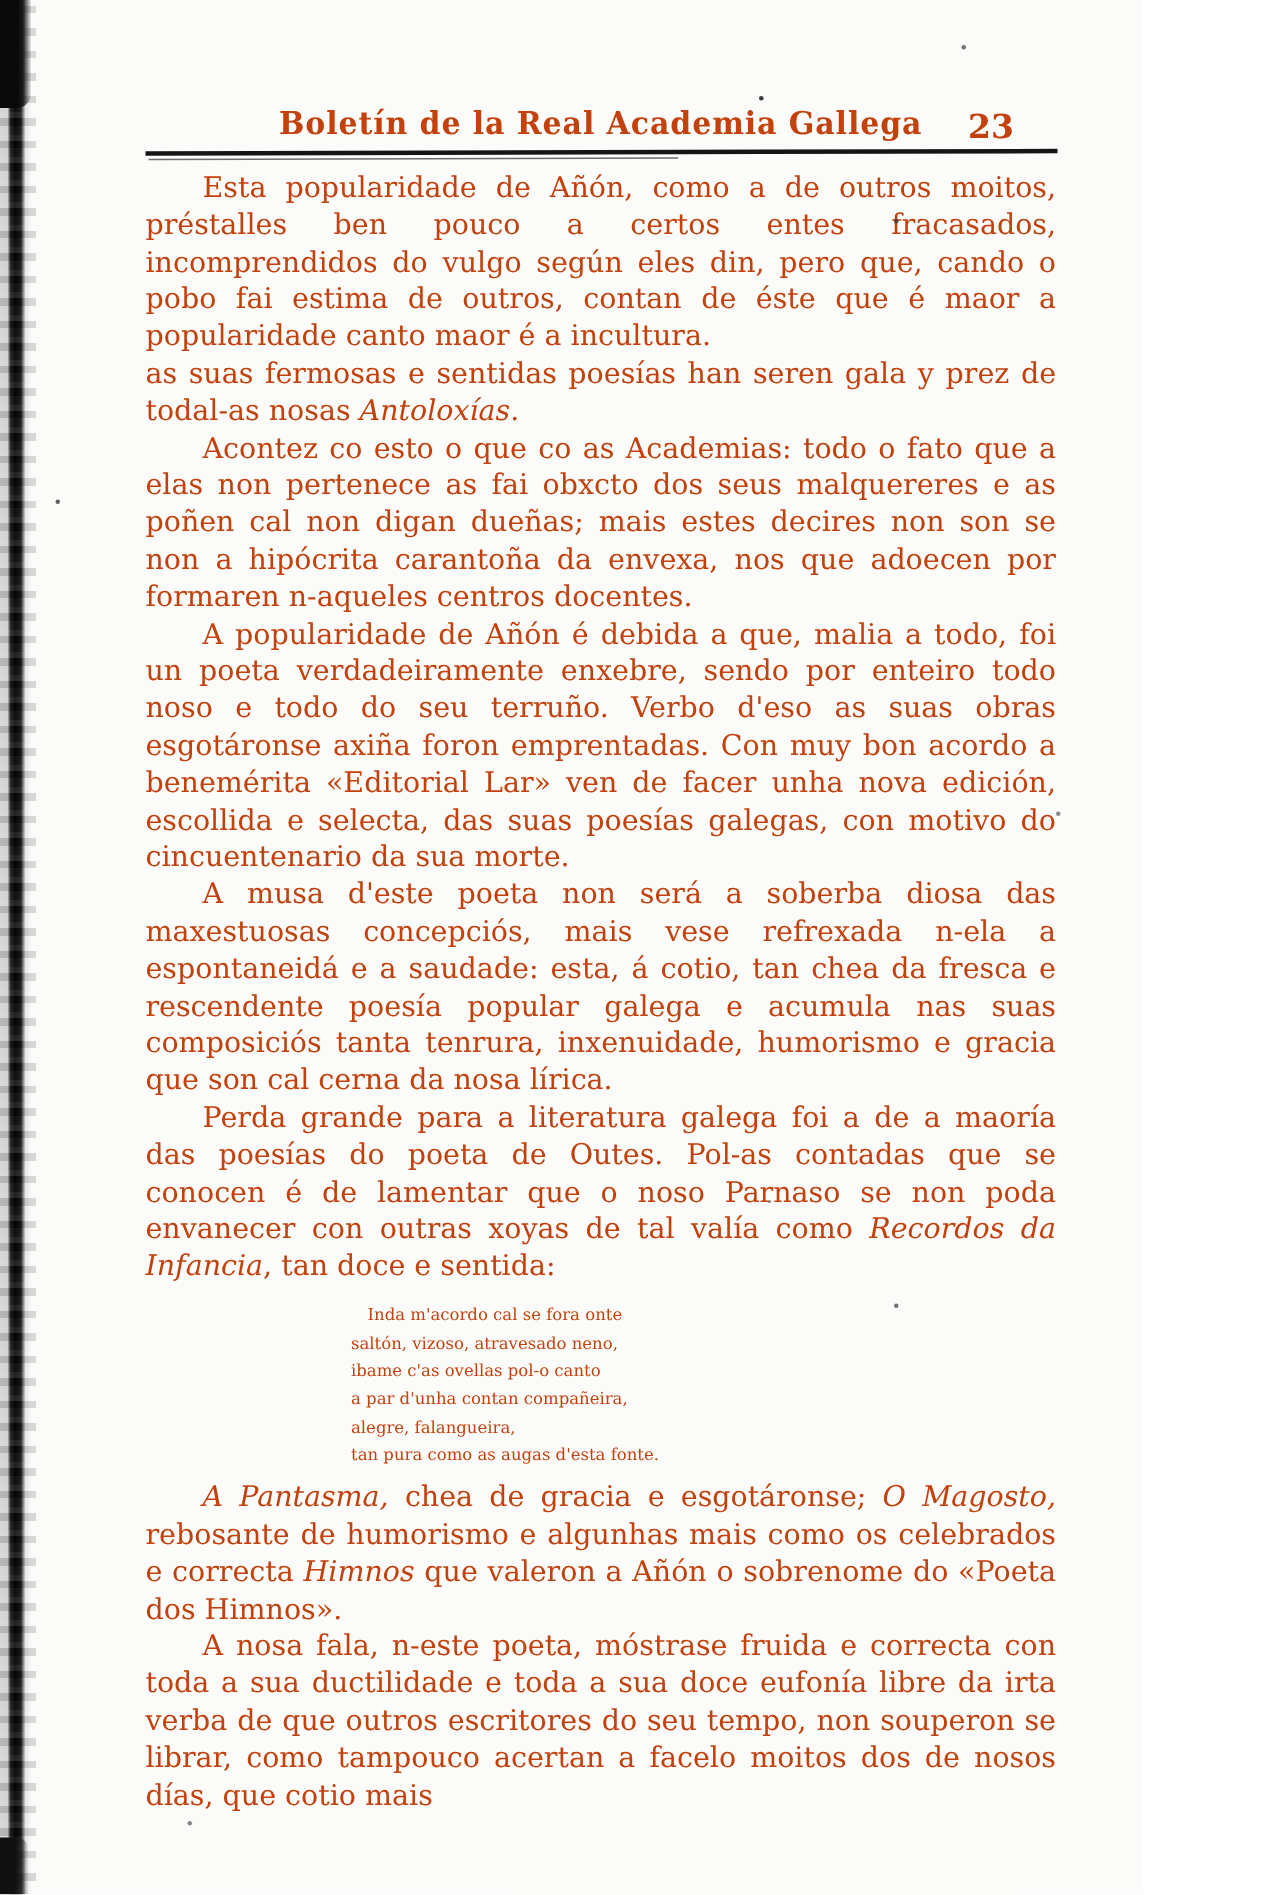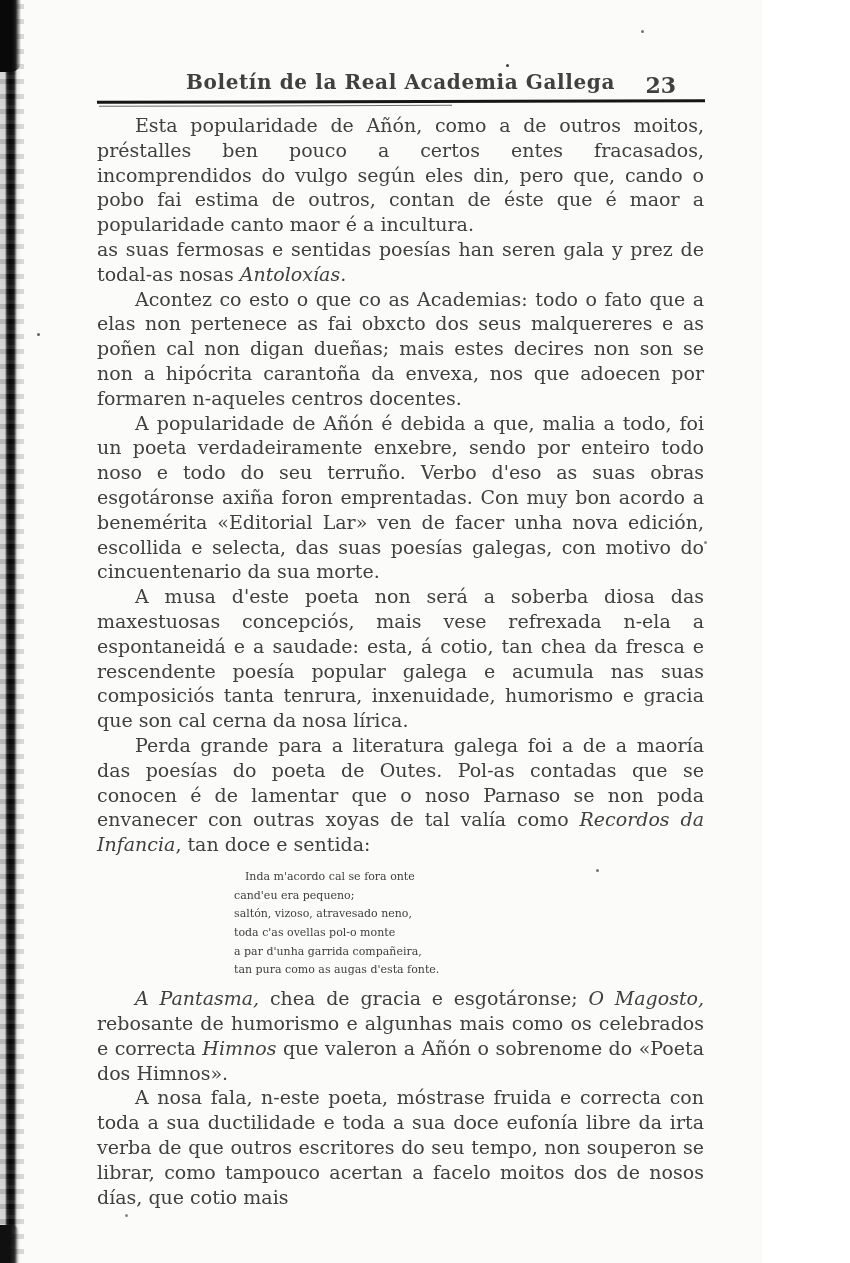--- a/index.html
+++ b/index.html
@@ -2,21 +2,21 @@
 <html><head>
 <meta charset="utf-8">
 <style>
   html, body { margin:0; padding:0; background:#ffffff; }
   .page {
     position:relative;
     width:762px; height:1263px;
     background:#fbfbfa;
     overflow:hidden;
     font-family:"DejaVu Serif", serif;
-    color:#404040;
+    color:#c2410c;
   }
   
   .binding-edge {
     position:absolute; left:0; top:0; width:24px; height:1263px;
     background:linear-gradient(to right,
       rgba(150,150,150,0.38) 0px,
       rgba(110,110,110,0.30) 5px,
       #222222 7px,
       #060606 10px,
       #191919 14px,
@@ -97,24 +97,24 @@
 
   <div class="text-body" id="text-body">
       <p class="para indent"><span>Esta popularidade de Añón, como a de outros moitos, préstalles ben pouco a certos entes fracasados, incomprendidos do vulgo según eles din, pero que, cando o pobo fai estima de outros, contan de éste que é maor a popularidade canto maor é a incultura.</span></p>
       <p class="para"><span>as suas fermosas e sentidas poesías han seren gala y prez de todal-as nosas </span><span class="it">Antoloxías</span><span>.</span></p>
       <p class="para indent"><span>Acontez co esto o que co as Academias: todo o fato que a elas non pertenece as fai obxcto dos seus malquereres e as poñen cal non digan dueñas; mais estes decires non son se non a hipócrita carantoña da envexa, nos que adoecen por formaren n-aqueles centros docentes.</span></p>
       <p class="para indent"><span>A popularidade de Añón é debida a que, malia a todo, foi un poeta verdadeiramente enxebre, sendo por enteiro todo noso e todo do seu terruño. Verbo d'eso as suas obras esgotáronse axiña foron emprentadas. Con muy bon acordo a benemérita «Editorial Lar» ven de facer unha nova edición, escollida e selecta, das suas poesías galegas, con motivo do cincuentenario da sua morte.</span></p>
       <p class="para indent"><span>A musa d'este poeta non será a soberba diosa das maxestuosas concepciós, mais vese refrexada n-ela a espontaneidá e a saudade: esta, á cotio, tan chea da fresca e rescendente poesía popular galega e acumula nas suas composiciós tanta tenrura, inxenuidade, humorismo e gracia que son cal cerna da nosa lírica.</span></p>
       <p class="para indent"><span>Perda grande para a literatura galega foi a de a maoría das poesías do poeta de Outes. Pol-as contadas que se conocen é de lamentar que o noso Parnaso se non poda envanecer con outras xoyas de tal valía como </span><span class="it">Recordos da Infancia</span><span>, tan doce e sentida:</span></p>
       <div class="verse">
         <div class="verse-line">Inda m'acordo cal se fora onte</div>
-        <div class="verse-line">cand'eu era pequeno;</div>
         <div class="verse-line">saltón, vizoso, atravesado neno,</div>
-        <div class="verse-line">toda c'as ovellas pol-o monte</div>
-        <div class="verse-line">a par d'unha garrida compañeira,</div>
+        <div class="verse-line">ibame c'as ovellas pol-o canto</div>
+        <div class="verse-line">a par d'unha contan compañeira,</div>
+        <div class="verse-line">alegre, falangueira,</div>
         <div class="verse-line">tan pura como as augas d'esta fonte.</div>
       </div>
       <p class="para indent"><span class="it">A Pantasma,</span><span> chea de gracia e esgotáronse; </span><span class="it">O Magosto,</span><span> rebosante de humorismo e algunhas mais como os celebrados e correcta </span><span class="it">Himnos</span><span> que valeron a Añón o sobrenome do «Poeta dos Himnos».</span></p>
       <p class="para indent"><span>A nosa fala, n-este poeta, móstrase fruida e correcta con toda a sua ductilidade e toda a sua doce eufonía libre da irta verba de que outros escritores do seu tempo, non souperon se librar, como tampouco acertan a facelo moitos dos de nosos días, que cotio mais</span></p>
     </div>
 
   <div class="speck" style="left:506px; top:64px;  width:3px; height:3px;"></div>
   <div class="speck" style="left:641px; top:30px;  width:3px; height:3px; opacity:.7;"></div>
   <div class="speck" style="left:596px; top:146px; width:3px; height:3px; opacity:.8;"></div>
   <div class="speck" style="left:762px; top:116px; width:2px; height:2px; opacity:.7;"></div>

